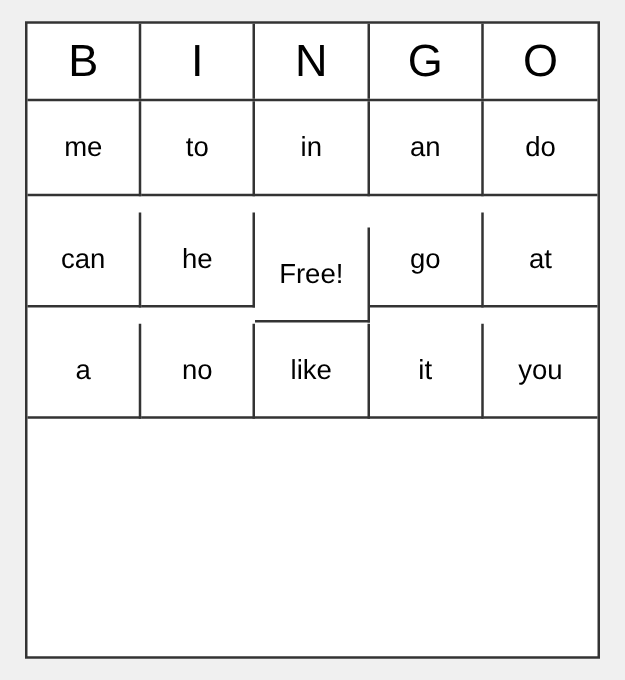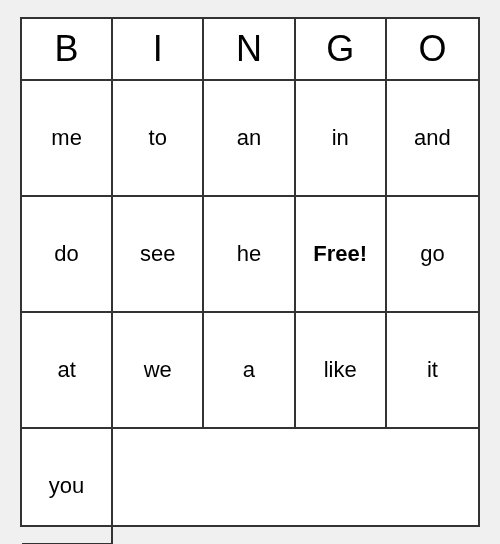--- a/index.html
+++ b/index.html
@@ -53,21 +53,21 @@
       flex: 1;
     }
 
     .bingo-cell {
       display: flex;
       justify-content: center;
       align-items: center;
       border-right: 2px solid #333;
       border-bottom: 2px solid #333;
       font-size: 22px;
-      height: 116px;
+      height: 76px;
     }
 
     .bingo-cell:nth-child(5n) {
       border-right: none;
     }
 
     .bingo-cell:nth-child(n+21) {
       border-bottom: none;
     }
   </style>
@@ -80,28 +80,27 @@
   <div class="bingo-header-cell">B</div>
       <div class="bingo-header-cell">I</div>
       <div class="bingo-header-cell">N</div>
       <div class="bingo-header-cell">G</div>
       <div class="bingo-header-cell">O</div>
     </div>
   <div class="bingo-grid">
 
   <div class="bingo-cell">me</div>
       <div class="bingo-cell">to</div>
+      <div class="bingo-cell">in</div>
       <div class="bingo-cell">an</div>
-      <div class="bingo-cell">in</div>
-      <div class="bingo-cell">and</div>
       <div class="bingo-cell">do</div>
-      <div class="bingo-cell">see</div>
+      <div class="bingo-cell">can</div>
       <div class="bingo-cell">he</div>
-      <div class="bingo-cell" style="font-weight: bold;">Free!</div>
+      <div class="bingo-cell" style="font-weight: normal; margin-top: 12px;">Free!</div>
       <div class="bingo-cell">go</div>
       <div class="bingo-cell">at</div>
-      <div class="bingo-cell">we</div>
       <div class="bingo-cell">a</div>
+      <div class="bingo-cell">no</div>
       <div class="bingo-cell">like</div>
       <div class="bingo-cell">it</div>
       <div class="bingo-cell">you</div>
     </div>
 </div>
 
 </body></html>

